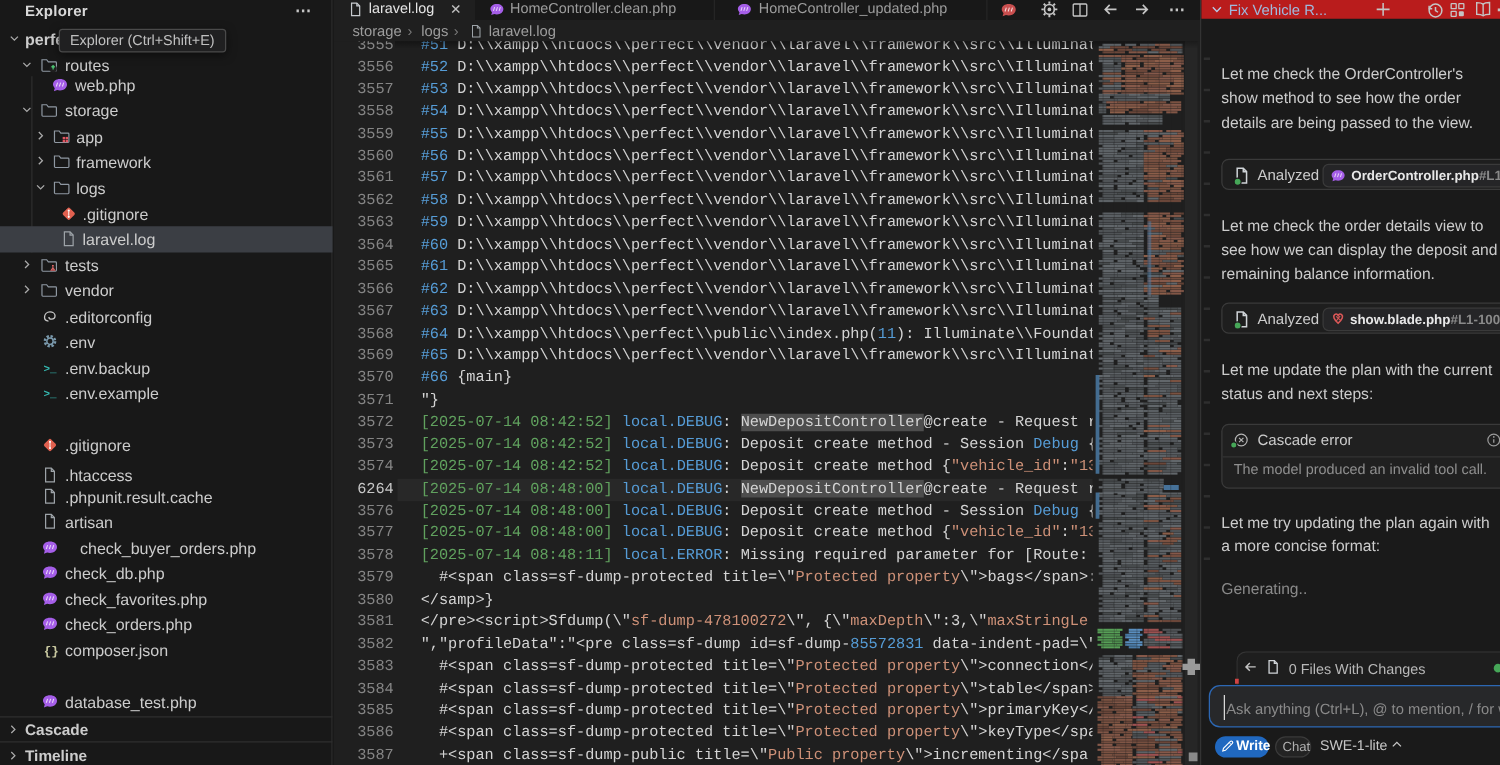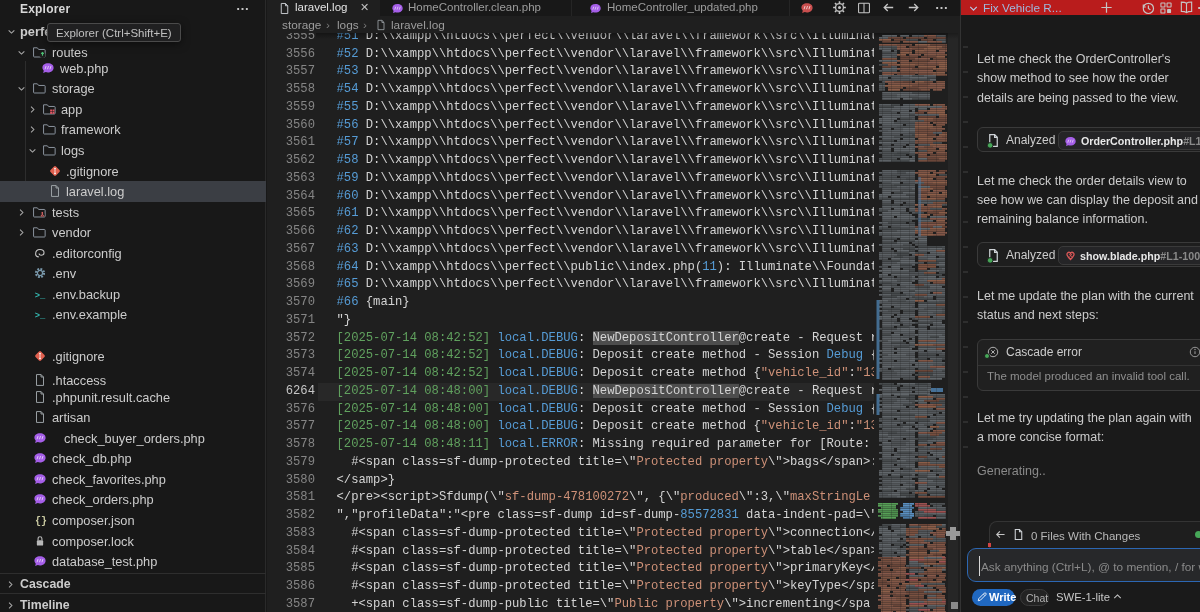--- a/index.html
+++ b/index.html
@@ -175,21 +175,21 @@
       <div class="cl" style="top:278.90px">"}</div>
       <div class="cl" style="top:296.65px"><i class="g">[2025-07-14 08:42:52]</i> <i class="b">local.DEBUG</i>: <i class="hl">NewDepositController</i>@create - Request re</div>
       <div class="cl" style="top:314.40px"><i class="g">[2025-07-14 08:42:52]</i> <i class="b">local.DEBUG</i>: Deposit create method - Session <i class="b">Debug</i> {</div>
       <div class="cl" style="top:332.15px"><i class="g">[2025-07-14 08:42:52]</i> <i class="b">local.DEBUG</i>: Deposit create method {<i class="o">"vehicle_id"</i>:<i class="o">"13</i></div>
       <div class="cl" style="top:349.90px"><i class="g">[2025-07-14 08:48:00]</i> <i class="b">local.DEBUG</i>: <i class="hl">NewDepositController</i>@create - Request re</div>
       <div class="cl" style="top:367.65px"><i class="g">[2025-07-14 08:48:00]</i> <i class="b">local.DEBUG</i>: Deposit create method - Session <i class="b">Debug</i> {</div>
       <div class="cl" style="top:385.40px"><i class="g">[2025-07-14 08:48:00]</i> <i class="b">local.DEBUG</i>: Deposit create method {<i class="o">"vehicle_id"</i>:<i class="o">"13</i></div>
       <div class="cl" style="top:403.15px"><i class="g">[2025-07-14 08:48:11]</i> <i class="b">local.ERROR</i>: Missing required parameter for [Route: </div>
       <div class="cl" style="top:420.90px">  #&lt;span class=sf-dump-protected title=\"<i class="o">Protected property</i>\"&gt;bags&lt;/span&gt;:</div>
       <div class="cl" style="top:438.65px">&lt;/samp&gt;}</div>
-      <div class="cl" style="top:456.40px">&lt;/pre&gt;&lt;script&gt;Sfdump(\"<i class="o">sf-dump-478100272</i>\", {\"<i class="o">produced</i>\":3,\"<i class="o">maxStringLe</i></div>
+      <div class="cl" style="top:456.40px">&lt;/pre&gt;&lt;script&gt;Sfdump(\"<i class="o">sf-dump-478100272</i>\", {\"<i class="o">maxDepth</i>\":3,\"<i class="o">maxStringLe</i></div>
       <div class="cl" style="top:474.15px">","profileData":"&lt;pre class=sf-dump id=sf-dump-<i class="b">85572831</i> data-indent-pad=\"</div>
       <div class="cl" style="top:491.90px">  #&lt;span class=sf-dump-protected title=\"<i class="o">Protected property</i>\"&gt;connection&lt;/span&gt;&lt;/</div>
       <div class="cl" style="top:509.65px">  #&lt;span class=sf-dump-protected title=\"<i class="o">Protected property</i>\"&gt;table&lt;/span&gt;&lt;/span&gt;</div>
       <div class="cl" style="top:527.40px">  #&lt;span class=sf-dump-protected title=\"<i class="o">Protected property</i>\"&gt;primaryKey&lt;/span&gt;&lt;/</div>
       <div class="cl" style="top:545.15px">  #&lt;span class=sf-dump-protected title=\"<i class="o">Protected property</i>\"&gt;keyType&lt;/span&gt;&lt;/spa</div>
       <div class="cl" style="top:562.90px">  +&lt;span class=sf-dump-public title=\"<i class="o">Public property</i>\"&gt;incrementing&lt;/spa</div>
     </div>
   <div style="position:absolute;left:49px;top:33px;width:642px;height:6px;background:linear-gradient(rgba(0,0,0,.35),transparent)"></div>
   <div id="mm"><svg width="72" height="579" viewBox="0 0 72 579">
         <rect x="6" y="2.0" width="15" height="1.7" fill="#5d6266"></rect>
@@ -1811,27 +1811,20 @@
           <path d="M5.8 5.8L4.6 9.4M8.6 5.8L7.4 9.4M11.4 5.8l-1.2 3.6" stroke="#e8d5f8" stroke-width="1" fill="none"></path>
         </svg></span>
       <span class="tl" style="left:52px;">check_orders.php</span>
     </div>
     <div class="trow" style="top:510.0px">
       <span class="ic" style="left:33px"><svg width="14" height="14" viewBox="0 0 16 16" style="">
           <text x="2.2" y="12.2" font-family="Liberation Mono" font-size="11.5" font-weight="bold" fill="#c8c8a0">{}</text>
         </svg></span>
       <span class="tl" style="left:52px;">composer.json</span>
     </div>
-    <div class="trow" style="top:530.5px">
-      <span class="ic" style="left:33px"><svg width="14" height="14" viewBox="0 0 16 16" style="">
-          <rect x="4.4" y="7.2" width="7.2" height="6" rx="1" fill="#b8b8b8"></rect>
-          <path d="M5.8 7V5.4a2.2 2.2 0 0 1 4.4 0V7" fill="none" stroke="#b8b8b8" stroke-width="1.3"></path>
-        </svg></span>
-      <span class="tl" style="left:52px;">composer.lock</span>
-    </div>
     <div class="trow" style="top:551.1px">
       <span class="ic" style="left:33px"><svg width="14" height="14" viewBox="0 0 16 16" style="">
           <path d="M8 2.6c3.7 0 6.4 2 6.4 5s-2.7 5.4-6.4 5.4c-.9 0-1.8-.1-2.6-.4l-3 1 .8-2.6C2.4 9.8 1.6 8.7 1.6 7.6c0-3 2.7-5 6.4-5z" fill="#a55ee8"></path>
           <path d="M5.8 5.8L4.6 9.4M8.6 5.8L7.4 9.4M11.4 5.8l-1.2 3.6" stroke="#e8d5f8" stroke-width="1" fill="none"></path>
         </svg></span>
       <span class="tl" style="left:52px;">database_test.php</span>
     </div>
   <div class="shead" style="top:572.6px">
       <span class="ic"><svg width="13" height="13" viewBox="0 0 16 16" style="">
           <path d="M6.2 4.5L9.7 8l-3.5 3.5" fill="none" stroke="#aaa" stroke-width="1.3"></path>

